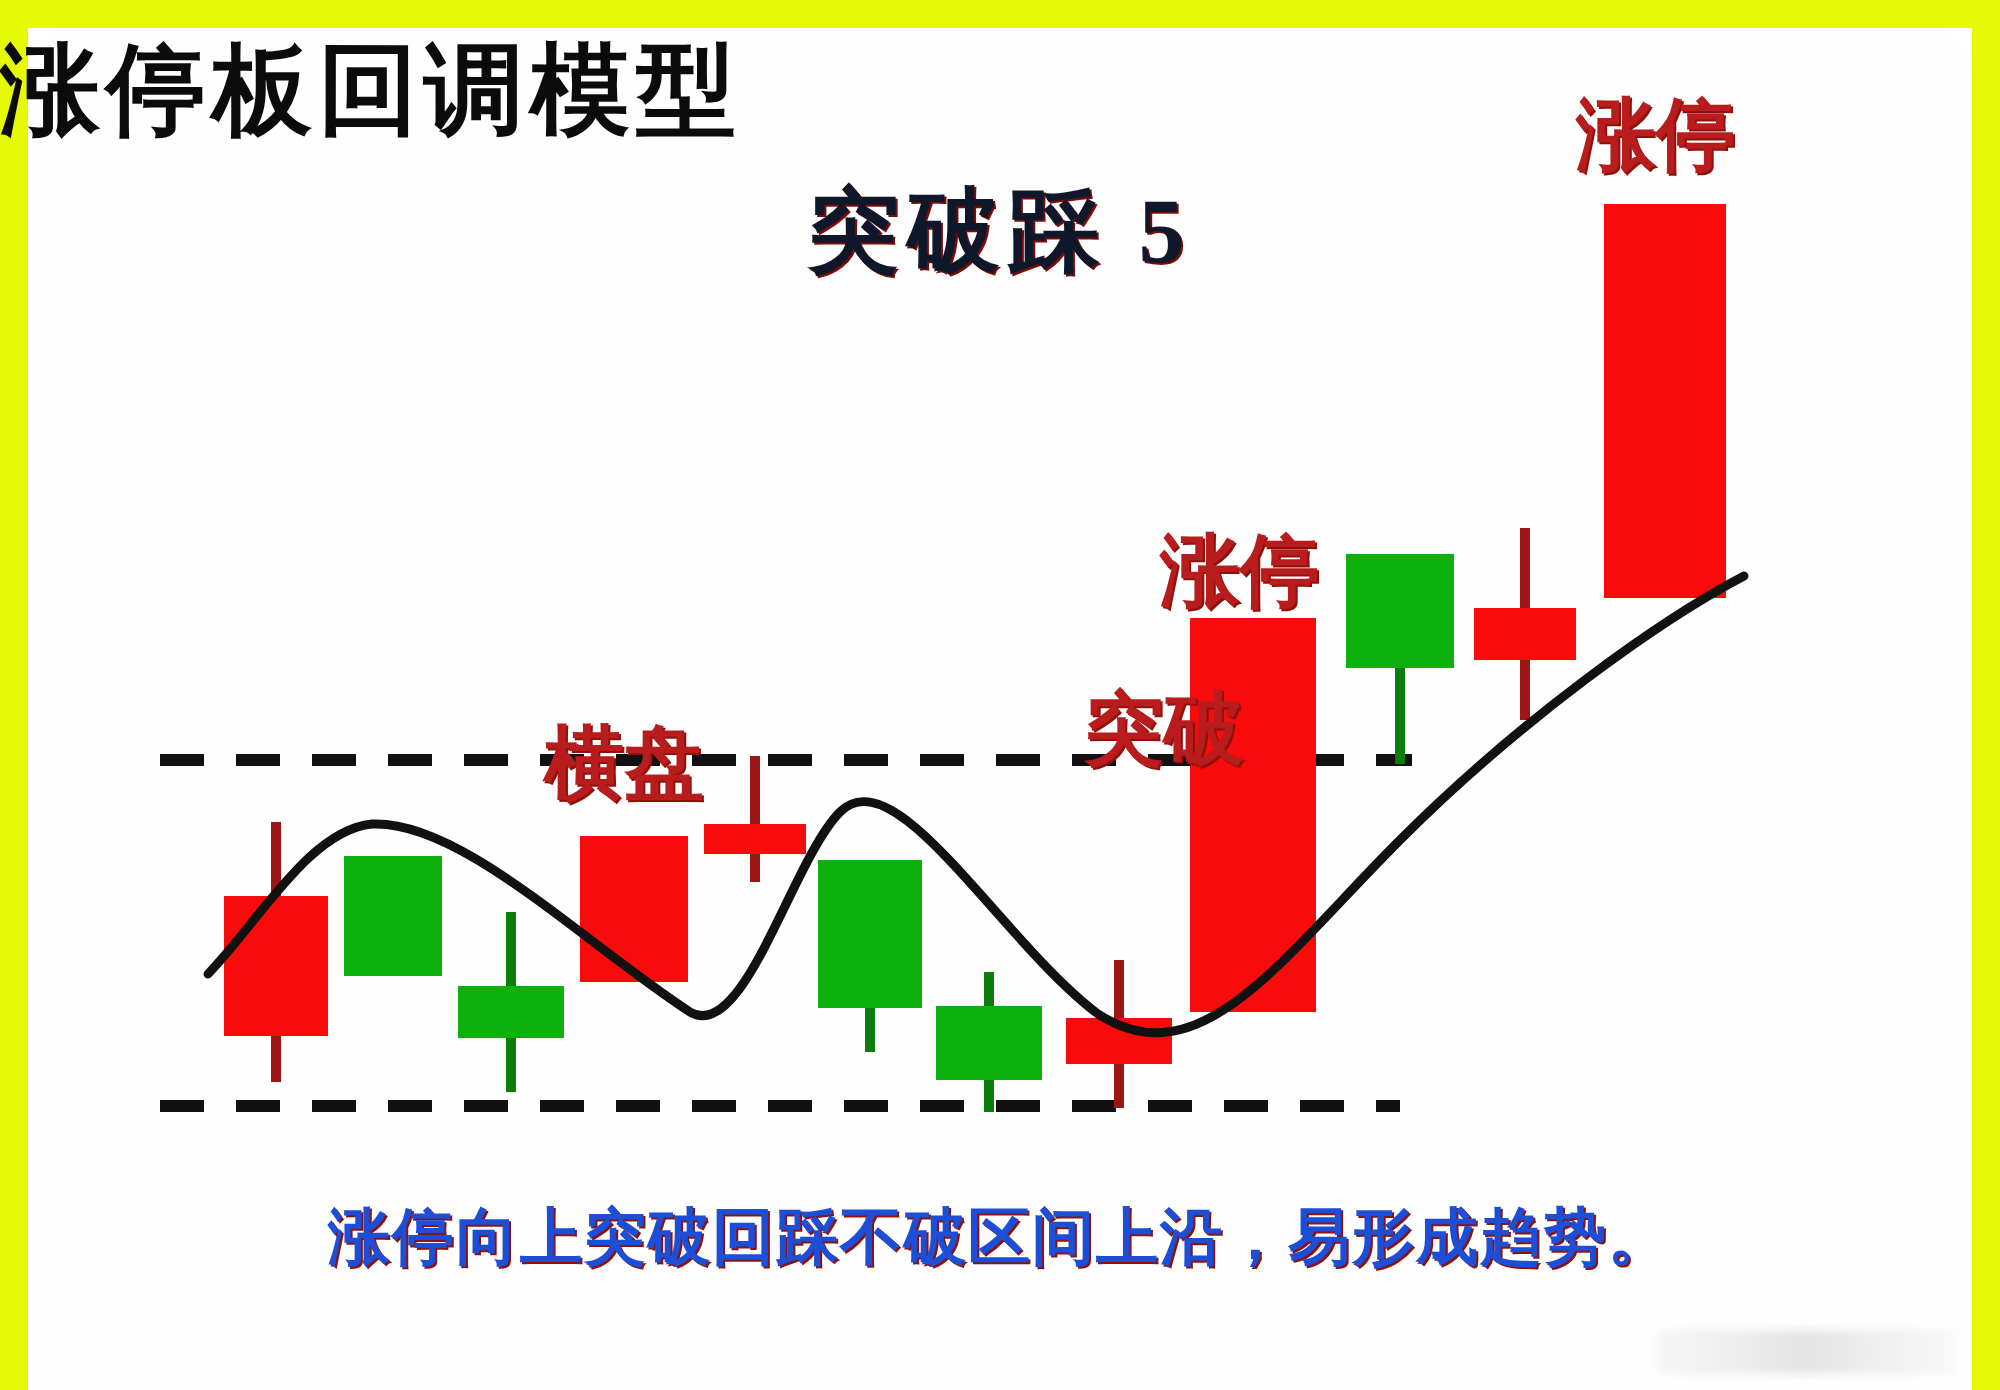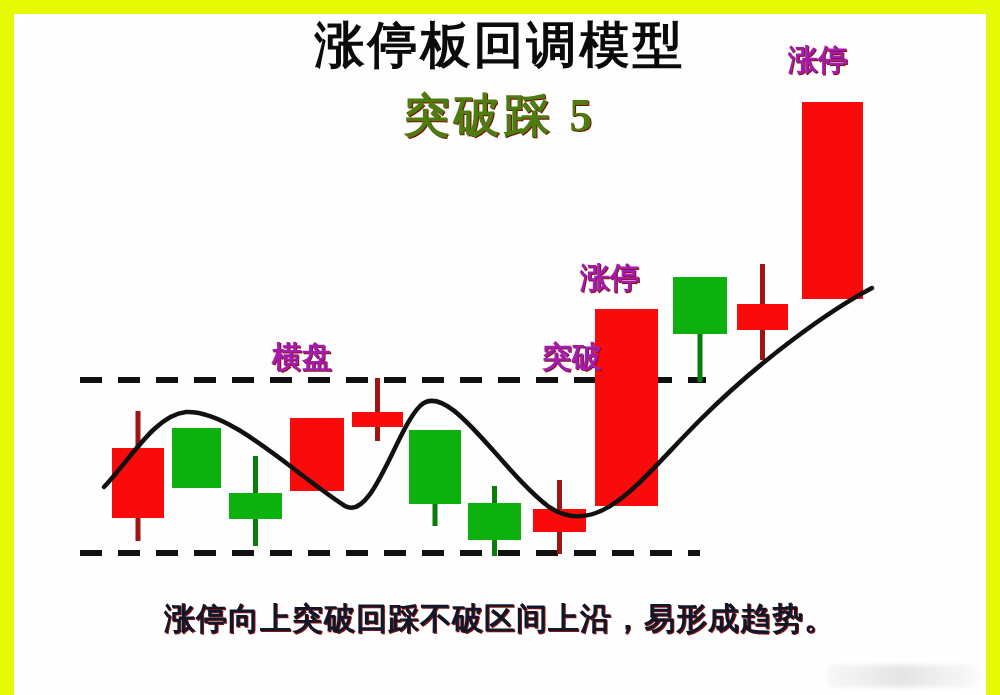--- a/index.html
+++ b/index.html
@@ -40,59 +40,58 @@
     height: 681px;
     background: #fefefe;
     border-top-left-radius: 26px;
     border-top-right-radius: 26px;
   }
   
   .title-main {
     position: absolute;
     left: 0; top: 19px;
     width: 1000px;
-    text-align: center;
     font-family: "Liberation Serif", "DejaVu Serif", serif;
     font-size: 50px;
     font-weight: bold;
     color: #0b0b0b;
     letter-spacing: 3px;
     line-height: 1.05;
   }
   .title-sub {
     position: absolute;
     left: 0; top: 85px;
     width: 1000px;
     text-align: center;
     font-family: "Liberation Serif", "DejaVu Serif", serif;
     font-size: 46px;
     font-weight: bold;
-    color: #4d7c0f;
+    color: #0f172a;
     letter-spacing: 4px;
     text-shadow: 1px 1px 0 #7a0b06;
   }
   .caption {
     position: absolute;
     left: 0; top: 598px;
     width: 1000px;
     text-align: center;
     font-family: "Liberation Serif", "DejaVu Serif", serif;
     font-size: 31px;
     font-weight: bold;
-    color: #0f172a;
+    color: #1d4ed8;
     letter-spacing: 1px;
     text-shadow: 1px 1px 0 #8d120c;
   }
   
   .clabel {
     position: absolute;
     font-family: "Liberation Serif", "DejaVu Serif", serif;
-    font-size: 30px;
+    font-size: 40px;
     font-weight: bold;
-    color: #a21caf;
+    color: #b91c1c;
     text-shadow: 1px 1px 0 #8d120c;
     white-space: nowrap;
   }
   
   #chart-svg {
     position: absolute;
     left: 0; top: 0;
   }
   .watermark {
     position: absolute;
@@ -168,21 +167,21 @@
       </g>
   </svg>
 
   <div class="frame-left"></div>
   <div class="frame-right"></div>
   <div class="frame-top"></div>
 
   <div class="title-main">涨停板回调模型</div>
   <div class="title-sub">突破踩 5</div>
 
-  <div class="clabel" id="ann-0" style="left: 272px; top: 337px;">横盘</div>
+  <div class="clabel" id="ann-0" style="left: 272px; top: 354px;">横盘</div>
   <div class="clabel" id="ann-1" style="left: 510px; top: 337px; margin-left: 32px;">突破</div>
   <div class="clabel" id="ann-2" style="left: 580px; top: 258px;">涨停</div>
   <div class="clabel" id="ann-3" style="left: 788px; top: 40px;">涨停</div>
 
   <div class="caption">涨停向上突破回踩不破区间上沿，易形成趋势。</div>
 
   <div class="watermark"></div>
 
 </div>
 

